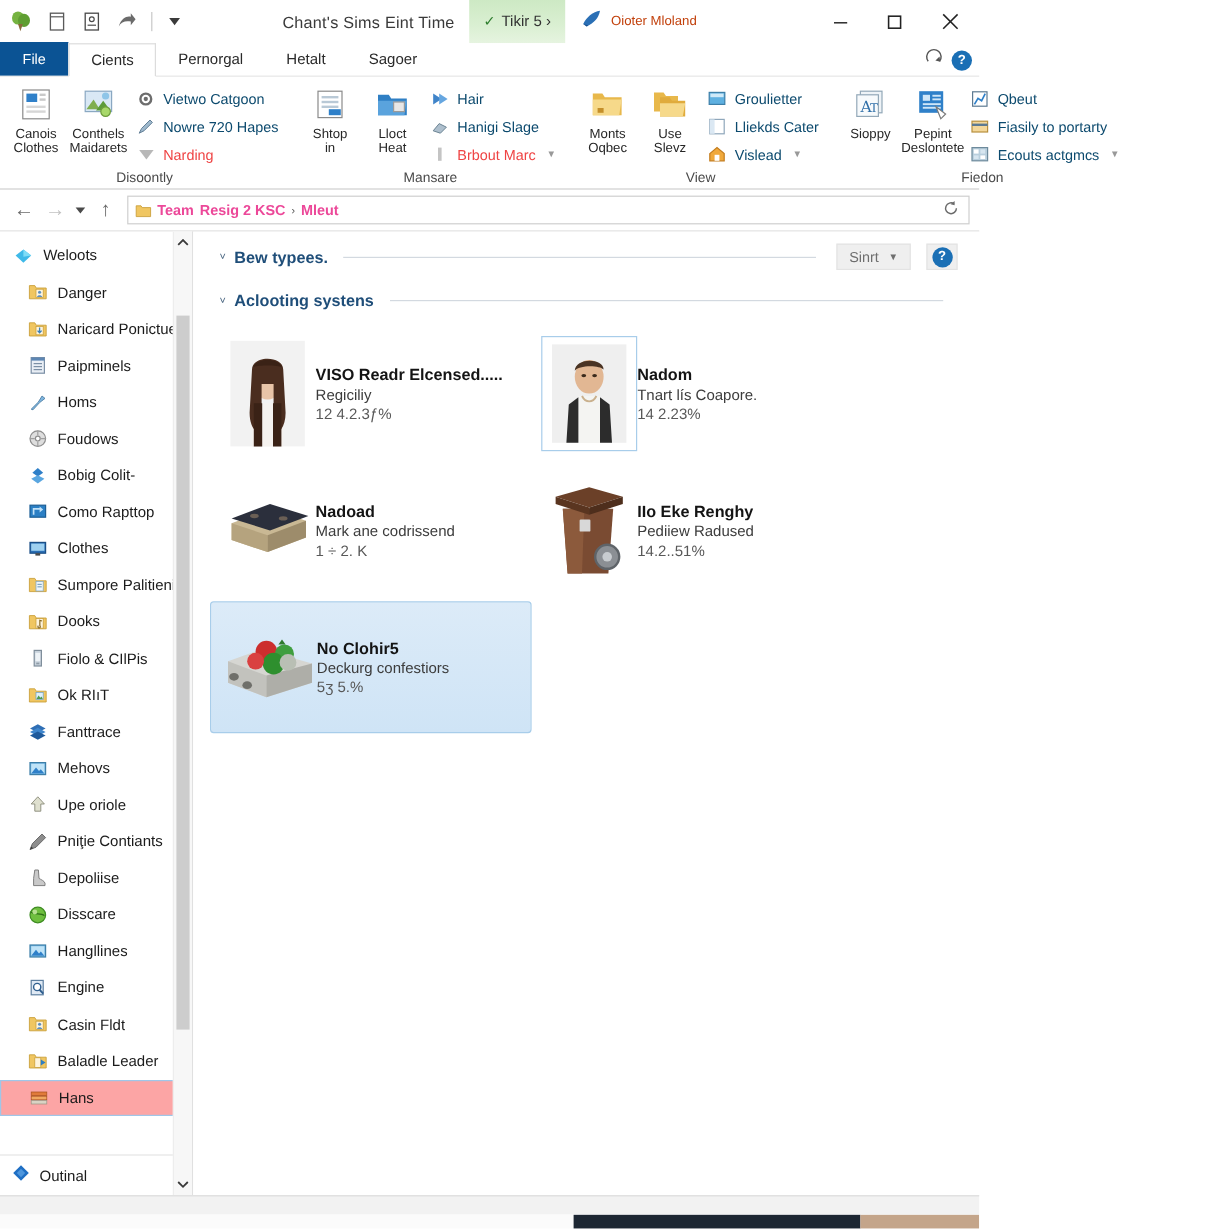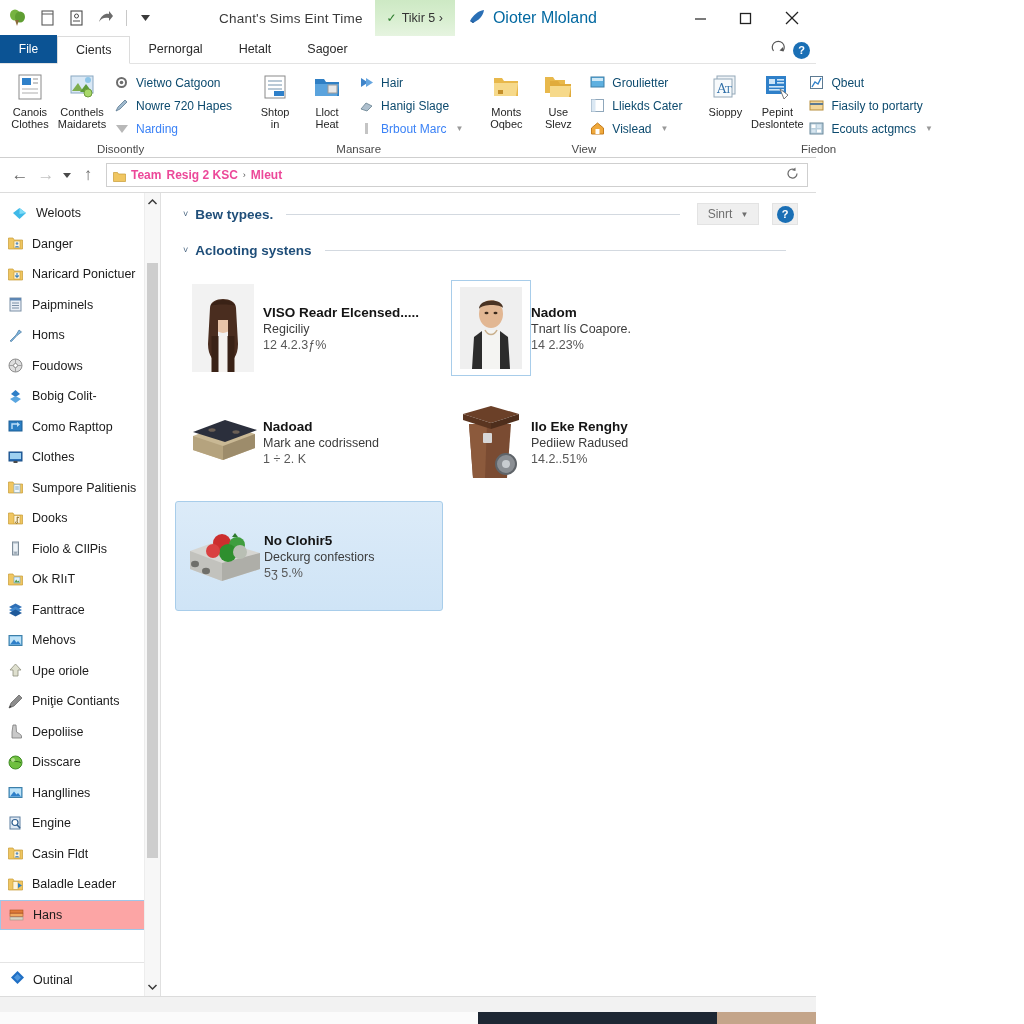--- a/index.html
+++ b/index.html
@@ -23,21 +23,21 @@
 
   .title-center { position:absolute; left:0; right:0; top:0; height:36px; display:flex; align-items:center; justify-content:center; gap:0; pointer-events:none; }
   .title-text { font-size: 13.5px; color: #3a3a3a; letter-spacing:.2px; white-space:nowrap; }
   .title-chip {
     background: linear-gradient(180deg,#cde9c4 0%, #d9efd1 55%, #e6f4e0 100%);
     height: 36px; display:flex; align-items:center; gap:5px; padding: 0 12px;
     font-size:12.5px; color:#333; margin-left:12px;
   }
   .title-chip .chk { color:#2d7d2d; font-size:12px; }
   .title-extra { display:flex; align-items:center; gap:7px; margin-left:14px; }
-  .title-extra .lbl { font-size:16px; color:#0369a1; white-space:nowrap; }
+  .title-extra .lbl { font-size:11px; color:#c2410c; white-space:nowrap; }
 
   .wincontrols { position:absolute; right:0; top:0; height:36px; display:flex; }
   .wc { width:45px; height:36px; display:flex; align-items:center; justify-content:center; color:#222; }
   .wc:last-child { width:48px; }
   .wc svg { display:block; }
 
   
   .tabstrip { height: 28px; background:#ffffff; display:flex; align-items:flex-end; position:relative; flex:0 0 28px; border-bottom:1px solid #e3e3e3; }
   .tab-file {
     background:#0b5394; color:#fff; height:28px; width:57px;
@@ -60,41 +60,41 @@
   .rsep { width:1px; background:#dedede; margin:4px 2px 18px 2px; }
 
   .bigbtn { width:52px; display:flex; flex-direction:column; align-items:center; padding-top:4px; }
   .bigbtn .gl { height:34px; display:flex; align-items:center; justify-content:center; }
   .bigbtn .cap { font-size:11px; color:#262626; text-align:center; line-height:12px; margin-top:2px; }
 
   .smallcol { display:flex; flex-direction:column; justify-content:flex-start; padding-top:5px; }
   .smallbtn { display:flex; align-items:center; gap:6px; height:23px; padding:0 5px; }
   .smallbtn .gl { width:17px; height:17px; display:flex; align-items:center; justify-content:center; }
   .smallbtn .cap { font-size:12px; color:#0c4a6e; white-space:nowrap; }
-  .smallbtn.disabled .cap { color:#3b82f6; }
+  .smallbtn.disabled .cap { color:#ef4444; }
   .smallbtn .dd { font-size:8px; color:#999; margin-left:3px; }
 
   
   .addrbar { flex:0 0 34px; height:34px; display:flex; align-items:center; gap:2px; padding:0 8px; background:#fff; }
   .nav-ico { width:24px; height:24px; display:flex; align-items:center; justify-content:center; color:#6b6b6b; font-size:17px; }
   .nav-ico.dis { color:#c2c2c2; }
   .nav-caret { width:14px; height:24px; display:flex; align-items:center; justify-content:center; font-size:8px; color:#555; }
   .crumbbox { flex:1; height:24px; border:1px solid #cfcfcf; background:#fff; display:flex; align-items:center; padding:0 6px; gap:5px; margin-left:4px; position:relative; }
   .crumbbox .fld { width:13px; height:13px; }
   .crumb { font-size:12px; color:#ec4899; white-space:nowrap;font-weight:bold; }
   .crumb-sep { font-size:9px; color:#555; }
   .refresh-ico { position:absolute; right:8px; color:#555; font-size:12px; }
 
   
   .body { flex:1; display:flex; min-height:0; position:relative; border-top:1px solid #dcdcdc; }
 
   
   .sidebar { width:160px; background:#ffffff; position:relative; overflow:hidden; flex:0 0 160px; }
   .nav-list { padding-top:5px; }
-  .navitem { height:30.5px; display:flex; align-items:center; gap:8px; padding-left:6px; }
+  .navitem { height:30.5px; display:flex; align-items:center; gap:8px; padding-left:22px; }
   .navitem.root { padding-left:10px; }
   .navitem.sel { background:#fca5a5; border:1px solid #9fc6e8; height:30px; }
   .navitem .ic { width:18px; height:18px; flex:0 0 18px; display:flex; align-items:center; justify-content:center; }
   .navitem .lbl { font-size:12.5px; color:#1b1b1b; white-space:nowrap; overflow:hidden; }
   .nav-bottom { position:absolute; bottom:0; left:0; right:0; height:34px; border-top:1px solid #e4e4e4; background:#fff; display:flex; align-items:center; gap:8px; padding-left:10px; }
 
   
   .sb-scroll { position:absolute; right:0; top:0; bottom:0; width:16px; background:#f7f7f7; border-left:1px solid #ededed; }
   .sb-arrow { height:18px; display:flex; align-items:center; justify-content:center; color:#5a5a5a; font-size:9px; }
   .sb-arrow.bot { position:absolute; bottom:0; left:0; right:0; }

